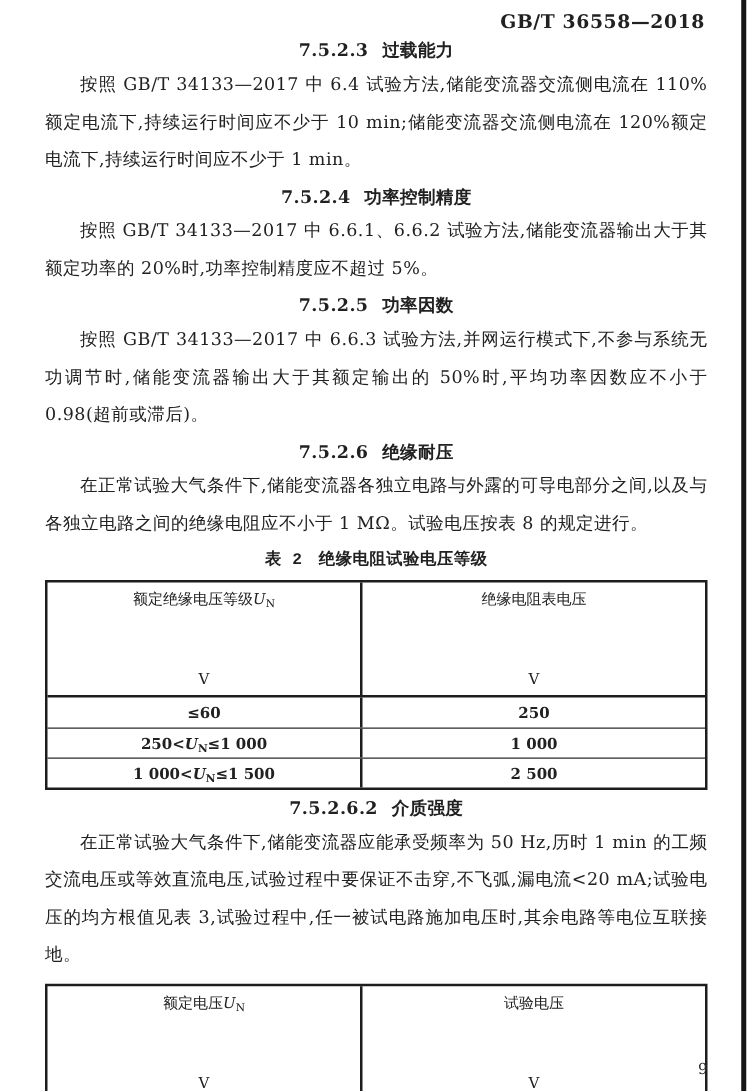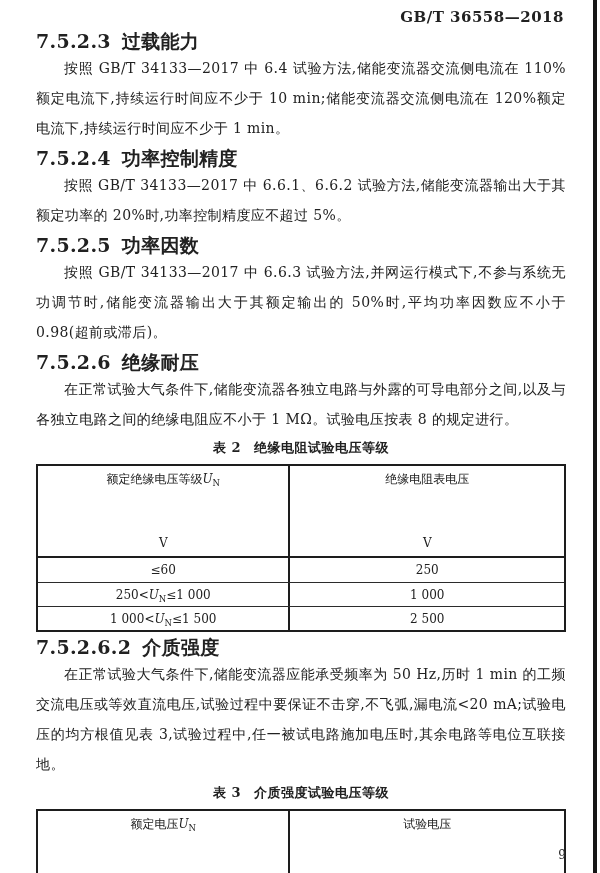--- a/index.html
+++ b/index.html
@@ -27,52 +27,54 @@
     text-align: right;
     font-size: 15px;
     font-weight: bold;
     letter-spacing: 0.5px;
     height: 18px;
     line-height: 18px;
     padding-right: 2px;
   }
   h2.sec {
     margin-top: 7px;
-    font-size: 19px;
+    font-size: 14px;
     font-weight: bold;
     line-height: 16px;
     letter-spacing: 0.3px;
+    text-align: center;
   }
   h2.sec .sec-num { margin-right: 11px; }
   p.body-text {
     margin-top: 4px;
     font-size: 14px;
     line-height: 30px;
     text-align: justify;
     text-indent: 2em;
     letter-spacing: 0.4px;
   }
   .tbl-caption {
     margin-top: 6px;
     text-align: center;
     font-size: 13px;
     font-weight: bold;
     line-height: 16px;
     letter-spacing: 0.5px;
+    font-family: Liberation Mono, monospace;
   }
   .tbl-caption .cap-label { margin-right: 13px; }
   .dtable {
     margin-top: 8px;
     border: 2px solid #1d1d1d;
     width: 100%;
     font-size: 12px;
   }
   .dtable .trow { display: flex; width: 100%; }
   .dtable .hrow { border-bottom: 2px solid #1d1d1d; }
-  .dtable .drow { height: 24px; }
+  .dtable .drow { height: 24px; font-weight: bold; }
   .dtable .drow + .drow { border-top: 1px solid #2b2b2b; }
   .dtable .cell {
     display: flex;
     flex-direction: column;
     align-items: center;
     justify-content: center;
     text-align: center;
   }
   .dtable .c-left  { width: 48%; border-right: 2px solid #1d1d1d; }
   .dtable .c-right { width: 52%; }
@@ -155,23 +157,20 @@
         </div>
       <div class="cell c-right">2 500</div>
     </div>
   </div>
 
   <h2 class="sec">
     <span class="sec-num">7.5.2.6.2</span><span>介质强度</span>
   </h2>
   <p class="body-text">在正常试验大气条件下,储能变流器应能承受频率为 50 Hz,历时 1 min 的工频交流电压或等效直流电压,试验过程中要保证不击穿,不飞弧,漏电流&lt;20 mA;试验电压的均方根值见表 3,试验过程中,任一被试电路施加电压时,其余电路等电位互联接地。</p>
 
-  <div class="tbl-caption">
-    <span class="cap-label">表 3</span><span>介质强度试验电压等级</span>
-  </div>
 
   <div class="dtable">
     <div class="trow hrow">
       <div class="cell c-left">
         <div><span>额定电压</span><span class="u-var">U</span><sub class="u-sub">N</sub></div>
         <div>V</div>
       </div>
       <div class="cell c-right">
         <div>试验电压</div>
         <div>V</div>

